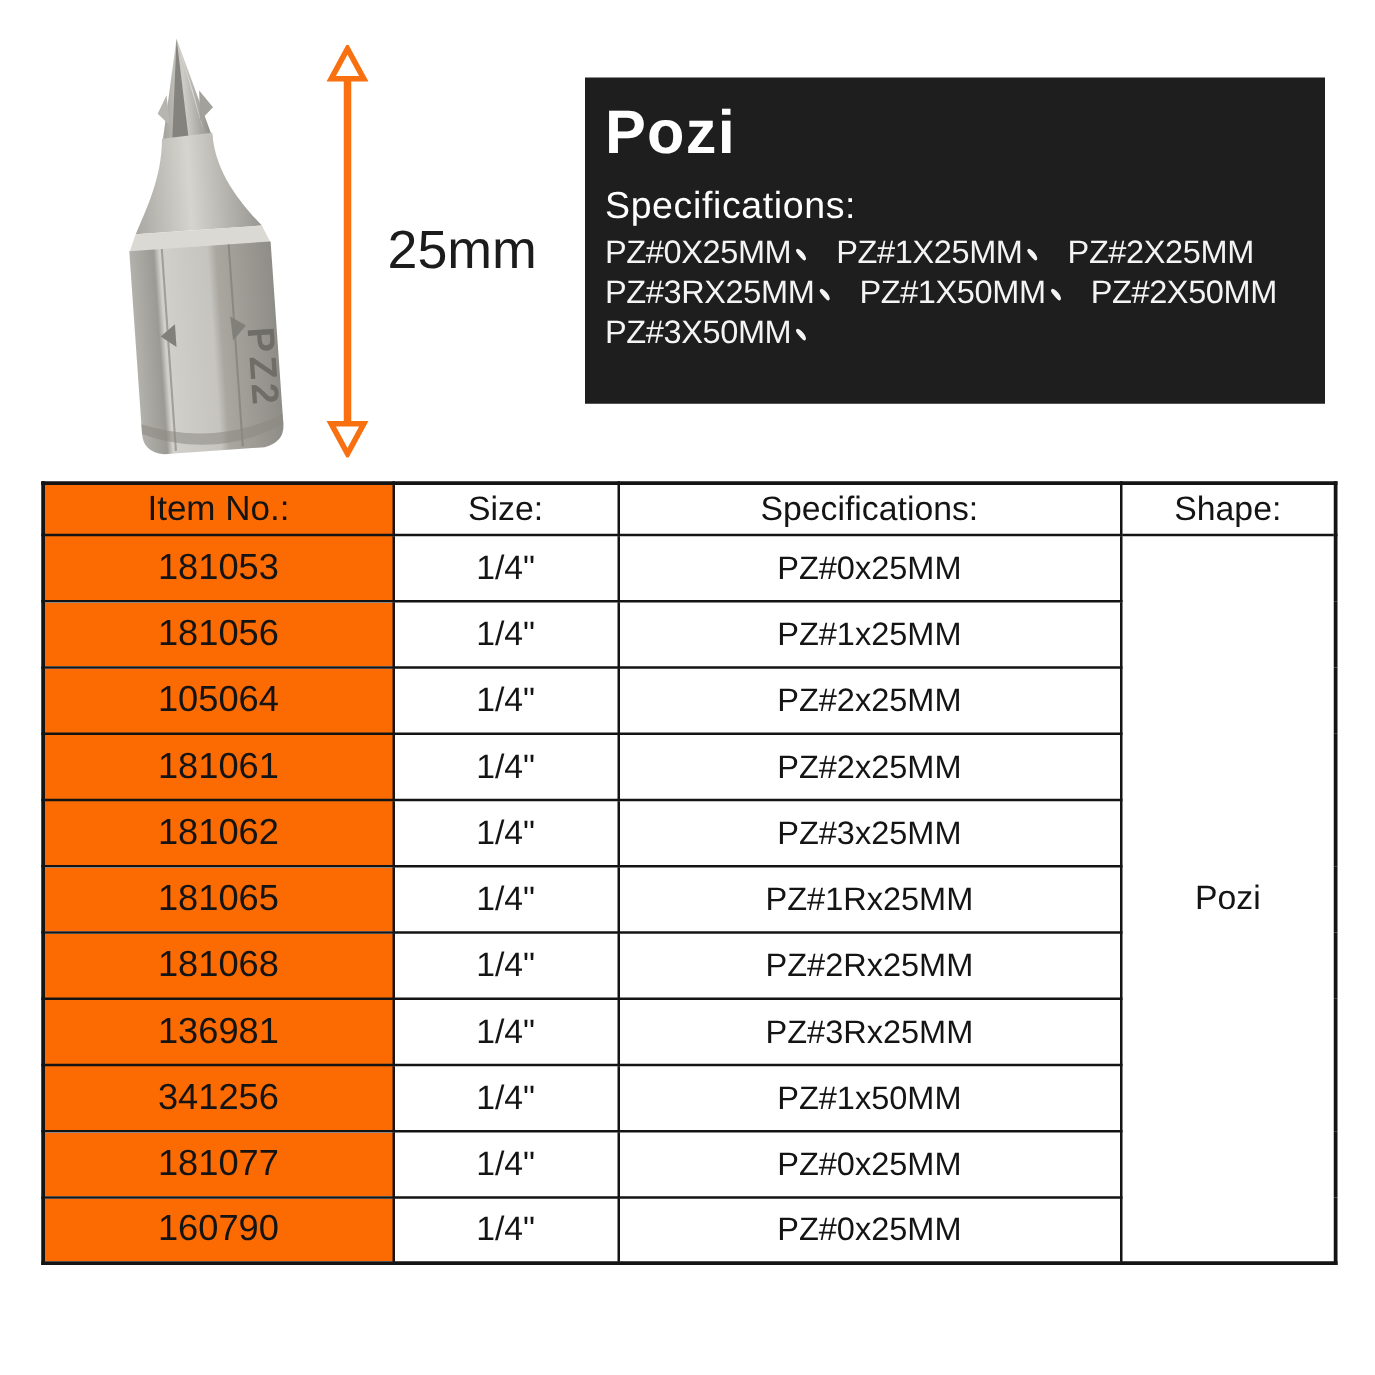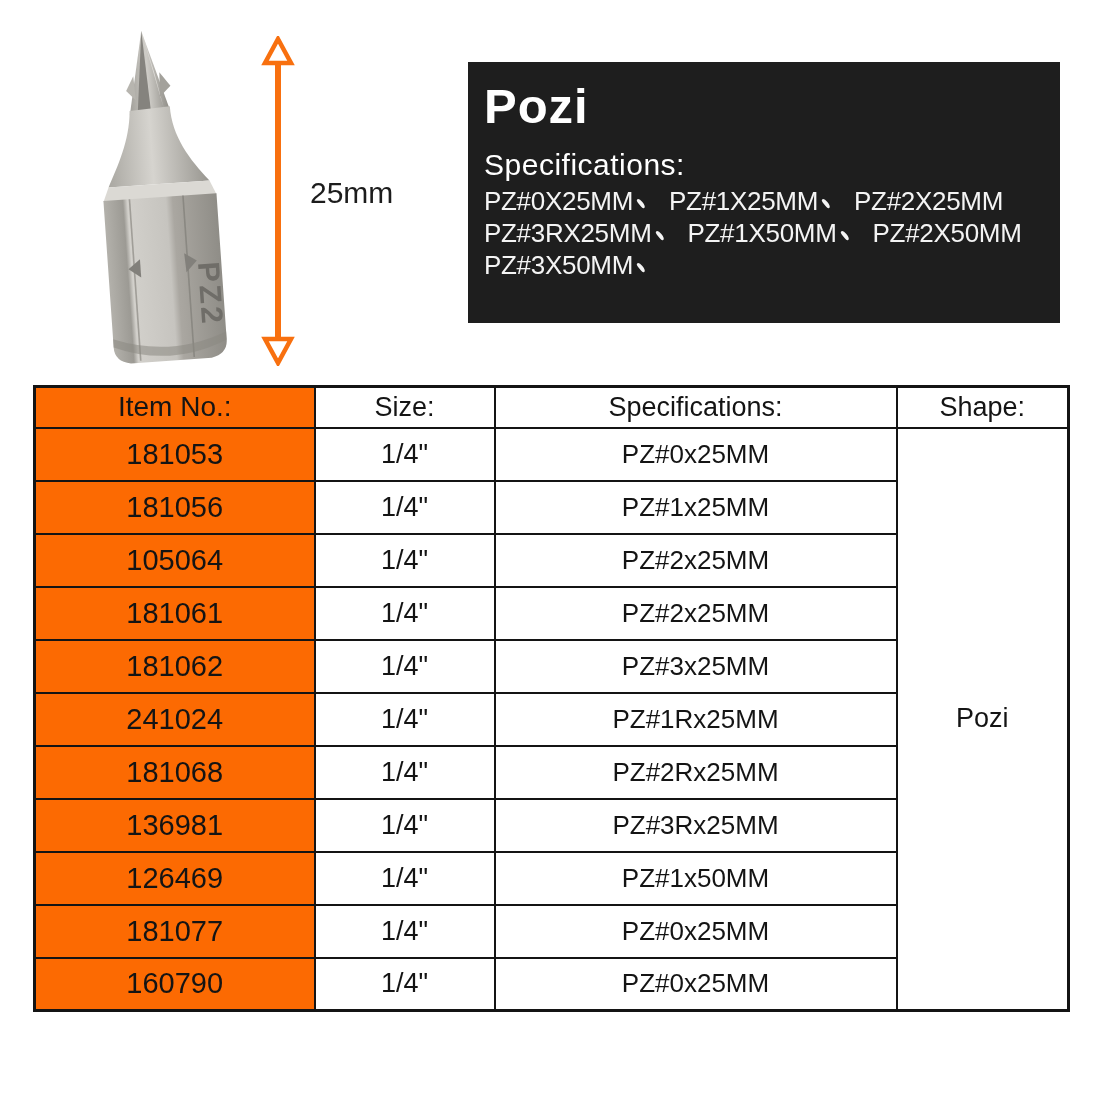--- a/index.html
+++ b/index.html
@@ -11,21 +11,21 @@
   }
   .canvas { position:relative; width:1100px; height:1100px; background:#fff; overflow:hidden; }
 
   
   .bit-svg { position:absolute; left:94px; top:24px; width:138px; height:344px; }
 
   
   .dim-arrow { position:absolute; left:258px; top:36px; width:40px; height:330px; }
   .dim-label {
     position:absolute; left:310px; top:176px;
-    font-size:30px; letter-spacing:0px; color:#1c1c1c;
+    font-size:43px; letter-spacing:0px; color:#1c1c1c;
     font-family:"Liberation Sans", sans-serif;
   }
 
   
   .info-panel {
     position:absolute; left:468px; top:62px; width:592px; height:261px;
     background:#1e1e1e; color:#ffffff;
     padding:18px 18px 0 16px; overflow:hidden;
   }
   .info-title { font-size:49px; font-weight:bold; line-height:1.1; letter-spacing:1px; }
@@ -166,36 +166,36 @@
       <td class="c-item">181061</td>
       <td class="c-size">1/4"</td>
       <td class="c-spec">PZ#2x25MM</td>
     </tr>
     <tr>
       <td class="c-item">181062</td>
       <td class="c-size">1/4"</td>
       <td class="c-spec">PZ#3x25MM</td>
     </tr>
     <tr>
-      <td class="c-item">241024</td>
+      <td class="c-item">181065</td>
       <td class="c-size">1/4"</td>
       <td class="c-spec">PZ#1Rx25MM</td>
     </tr>
     <tr>
       <td class="c-item">181068</td>
       <td class="c-size">1/4"</td>
       <td class="c-spec">PZ#2Rx25MM</td>
     </tr>
     <tr>
       <td class="c-item">136981</td>
       <td class="c-size">1/4"</td>
       <td class="c-spec">PZ#3Rx25MM</td>
     </tr>
     <tr>
-      <td class="c-item">126469</td>
+      <td class="c-item">341256</td>
       <td class="c-size">1/4"</td>
       <td class="c-spec">PZ#1x50MM</td>
     </tr>
     <tr>
       <td class="c-item">181077</td>
       <td class="c-size">1/4"</td>
       <td class="c-spec">PZ#0x25MM</td>
     </tr>
     <tr>
       <td class="c-item">160790</td>

